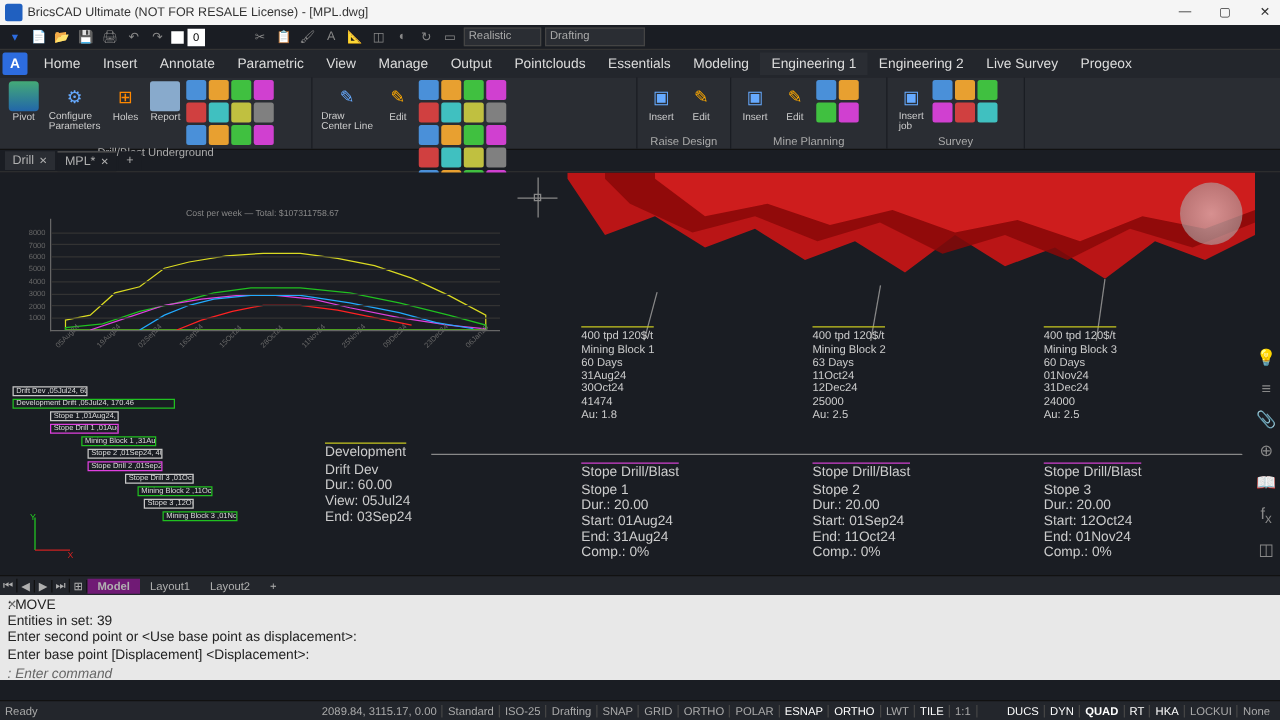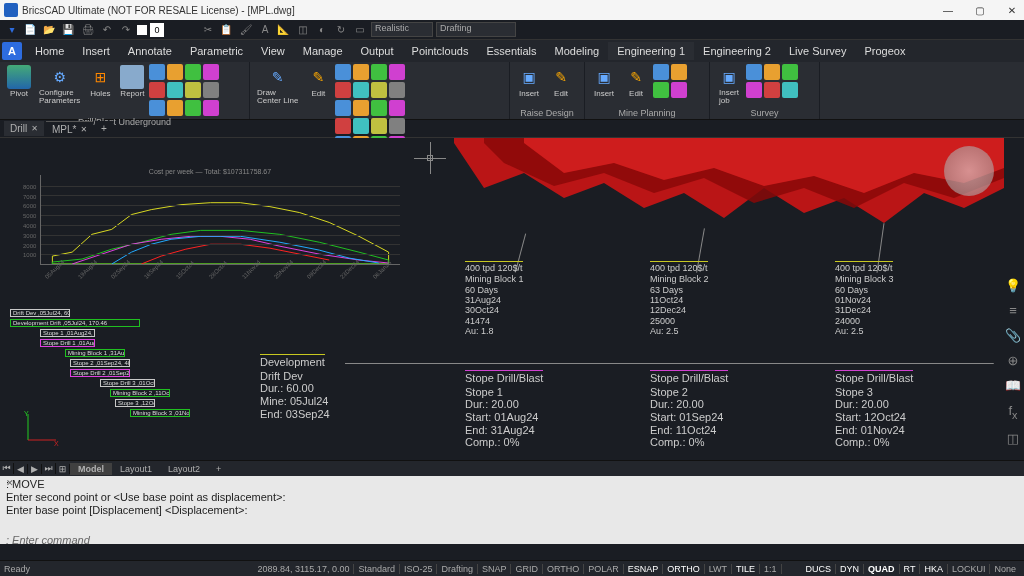--- a/index.html
+++ b/index.html
@@ -73,26 +73,26 @@
 
 
 .anno-block { position: absolute; font-size: 11px; font-family: 'Courier New', monospace; color: #ccc; line-height: 1.15; }
 .anno-block .anno-header { border-top: 1px solid; padding-top: 1px; display: inline-block; }
 .anno-line { position: absolute; width: 1px; background: #888; }
 
 
 .layout-tabs { height: 16px; background: #23262c; display: flex; align-items: center; font-size: 9px; border-top: 1px solid #111; }
 .layout-tabs .nav-btn { width: 14px; text-align: center; cursor: pointer; border-right: 1px solid #111; }
 .layout-tabs .lt { padding: 1px 8px; cursor: pointer; }
-.layout-tabs .lt.active { background: #404040; font-weight: bold; }
+.layout-tabs .lt.active { background: #701a75; font-weight: bold; }
 
 
 .cmdline { height: 68px; background: #e8e8e8; color: #222; font-family: 'Consolas', monospace; font-size: 11px; padding: 2px 6px; }
 .cmdline .history { line-height: 1.2; }
-.cmdline .prompt { color: #666; font-style: italic; margin-top: 16px; }
+.cmdline .prompt { color: #666; font-style: italic; margin-top: 2px; }
 .cmdline .x-btn { position: absolute; color: #666; font-size: 9px; }
 
 
 .statusbar { position: absolute; bottom: 0; left: 0; right: 0; height: 16px; background: #23262c; display: flex; align-items: center; font-size: 9px; color: #aaa; padding: 0 4px; border-top: 1px solid #111; }
 .statusbar .ready { flex: 1; }
 .statusbar .coords { margin-right: 4px; }
 .statusbar .toggle { padding: 0 4px; border-left: 1px solid #444; cursor: pointer; }
 
 
 .crosshair { position: absolute; left: 420px; top: 10px; width: 20px; height: 20px; pointer-events: none; }
@@ -416,21 +416,21 @@
 
   <div class="anno-line" style="left:520px;top:95px;height:40px;transform:rotate(15deg)"></div>
   <div class="anno-line" style="left:700px;top:90px;height:45px;transform:rotate(10deg)"></div>
   <div class="anno-line" style="left:880px;top:85px;height:50px;transform:rotate(8deg)"></div>
   <div style="position:absolute;left:345px;top:225px;right:30px;height:1px;background:#888;border-radius:0 20px 0 0"></div>
 
   <div class="anno-block" style="left:260px;top:216px">
     <span class="anno-header" style="border-color:#c8c820;color:#ccc">Development</span>
     <div>Drift Dev</div>
     <div>Dur.: 60.00</div>
-    <div>Mine: 05Jul24</div>
+    <div>View: 05Jul24</div>
     <div>End: 03Sep24</div>
   </div>
 
   <div id="anno-blocks-container">
       <div class="anno-block" style="left: 465px; top: 123px; font-size: 9px;"><span class="anno-header" style="border-color:#c8c820">400 tpd 120$/t</span><div>Mining Block 1</div><div>60 Days</div><div>31Aug24</div><div>30Oct24</div><div>41474</div><div>Au: 1.8</div></div>
       <div class="anno-block" style="left: 650px; top: 123px; font-size: 9px;"><span class="anno-header" style="border-color:#c8c820">400 tpd 120$/t</span><div>Mining Block 2</div><div>63 Days</div><div>11Oct24</div><div>12Dec24</div><div>25000</div><div>Au: 2.5</div></div>
       <div class="anno-block" style="left: 835px; top: 123px; font-size: 9px;"><span class="anno-header" style="border-color:#c8c820">400 tpd 120$/t</span><div>Mining Block 3</div><div>60 Days</div><div>01Nov24</div><div>31Dec24</div><div>24000</div><div>Au: 2.5</div></div>
     </div>
 
   <div id="anno-stopes-container">
@@ -450,20 +450,21 @@
   <div class="lt active">Model</div>
   <div class="lt">Layout1</div>
   <div class="lt">Layout2</div>
   <div class="lt">+</div>
 </div>
 
 <div class="cmdline">
   <span class="x-btn">✕</span>
   <div class="history" id="cmd-history">
       <div>: MOVE</div>
+      <div>Entities in set: 39</div>
       <div>Enter second point or &lt;Use base point as displacement&gt;:</div>
       <div>Enter base point [Displacement] &lt;Displacement&gt;:</div>
     </div>
   <div class="prompt">: Enter command</div>
 </div>
 
 <div class="statusbar">
   <div class="ready">Ready</div>
   <div class="coords">2089.84, 3115.17, 0.00</div>
   <div id="status-items" style="display: flex;">

